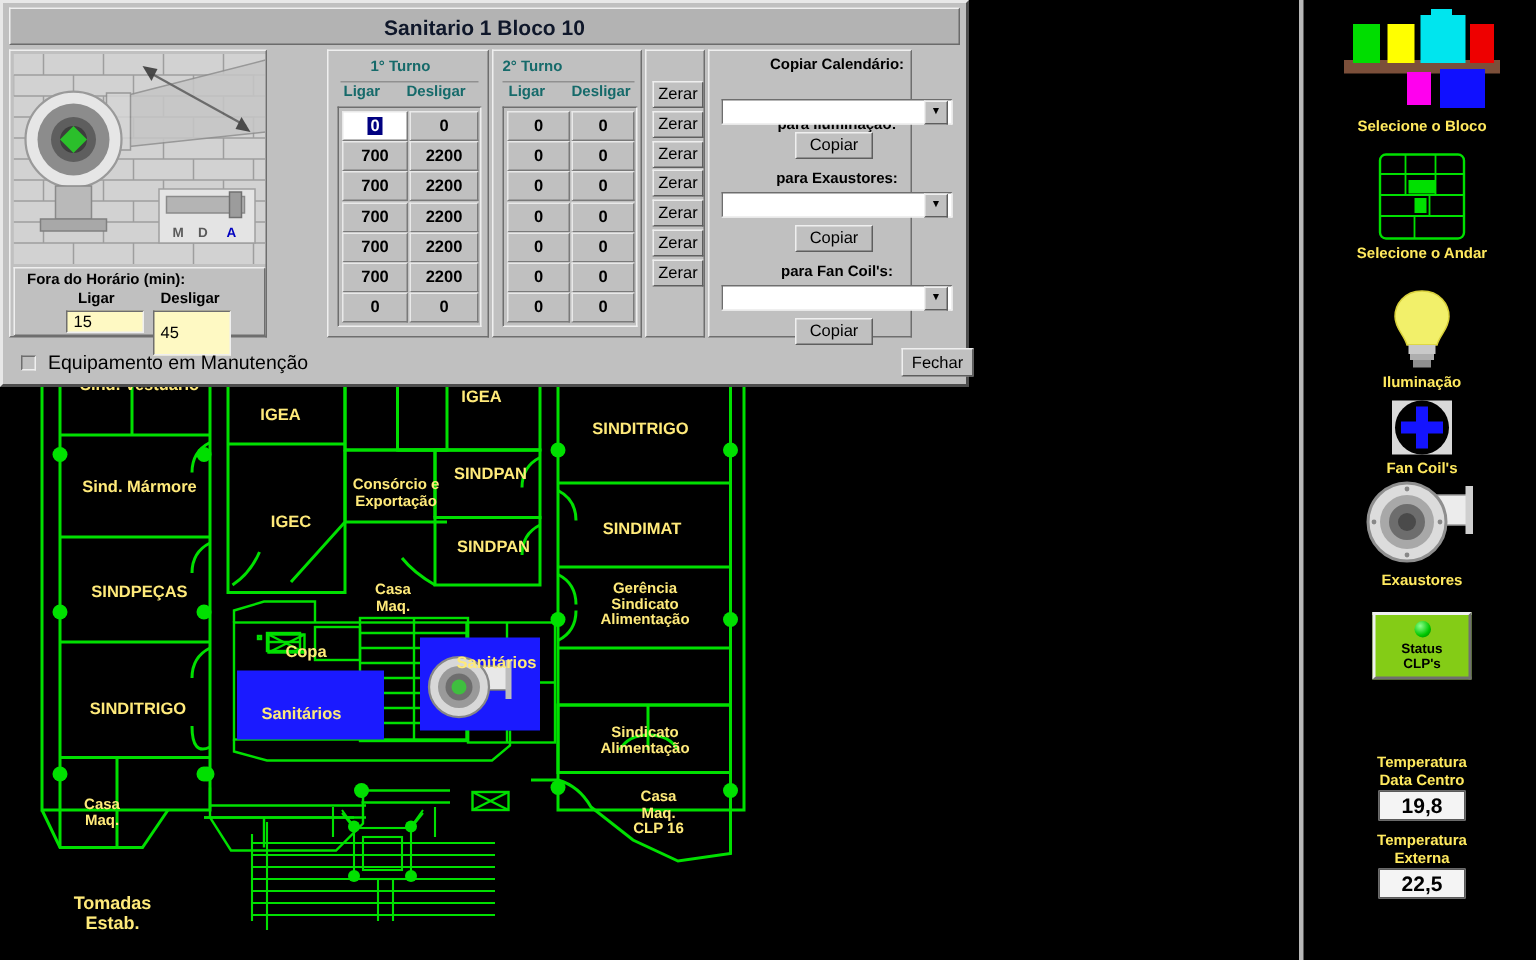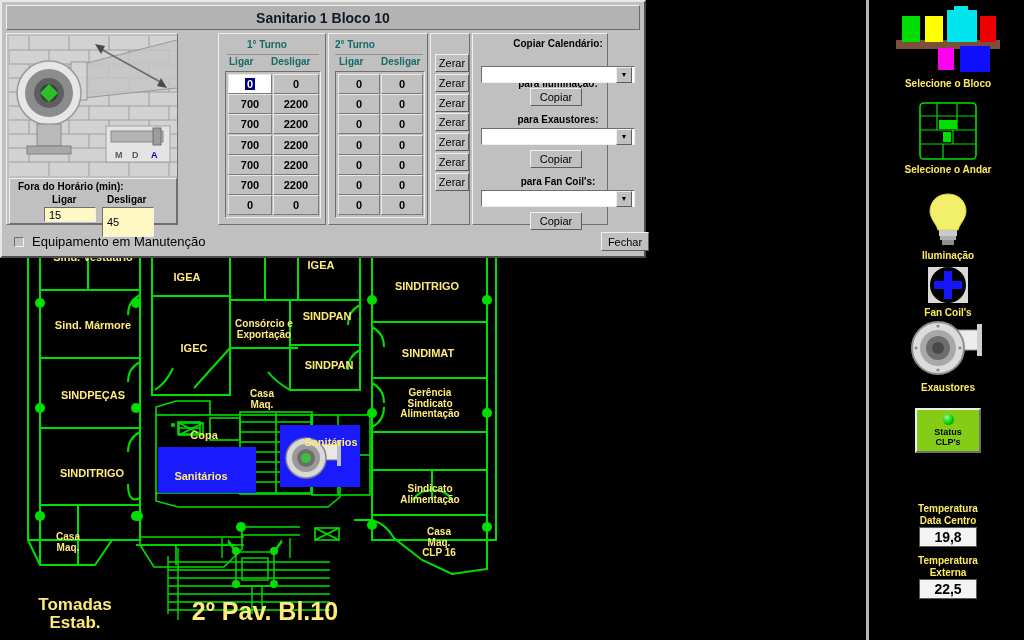--- a/index.html
+++ b/index.html
@@ -323,22 +323,21 @@
         <div class="fp-label" style="left: 391px; top: 388px; width: 78px; font-size: 10px;">Gerência
 Sindicato
 Alimentação</div>
         <div class="fp-label" style="left: 388px; top: 484px; width: 84px; font-size: 10px;">Sindicato
 Alimentação</div>
         <div class="fp-label" style="left: 418px; top: 527px; width: 42px; font-size: 10px;">Casa
 Maq.
 CLP 16</div>
       </div>
 
-    <div class="fp-label" style="left:170px;top:598px;width:190px;font-size:25px;">2º Pav. Bl.10</div>
-    <div class="fp-label" style="left:30px;top:596px;width:90px;font-size:17px;">Tomadas
+    <div class="fp-label" style="left:30px;top:596px;width:90px;font-size:12px;">Tomadas
 Estab.</div>
   </div>
 
   <div id="sidebar">
 
     <div class="sb-item" style="top:6px;">
       <svg width="112" height="66" viewBox="0 0 112 66">
         <rect x="4" y="34" width="104" height="9" fill="#7b4f3a"></rect>
         <rect x="10" y="10" width="18" height="26" fill="#00dd00"></rect>
         <rect x="33" y="10" width="18" height="26" fill="#ffff00"></rect>

